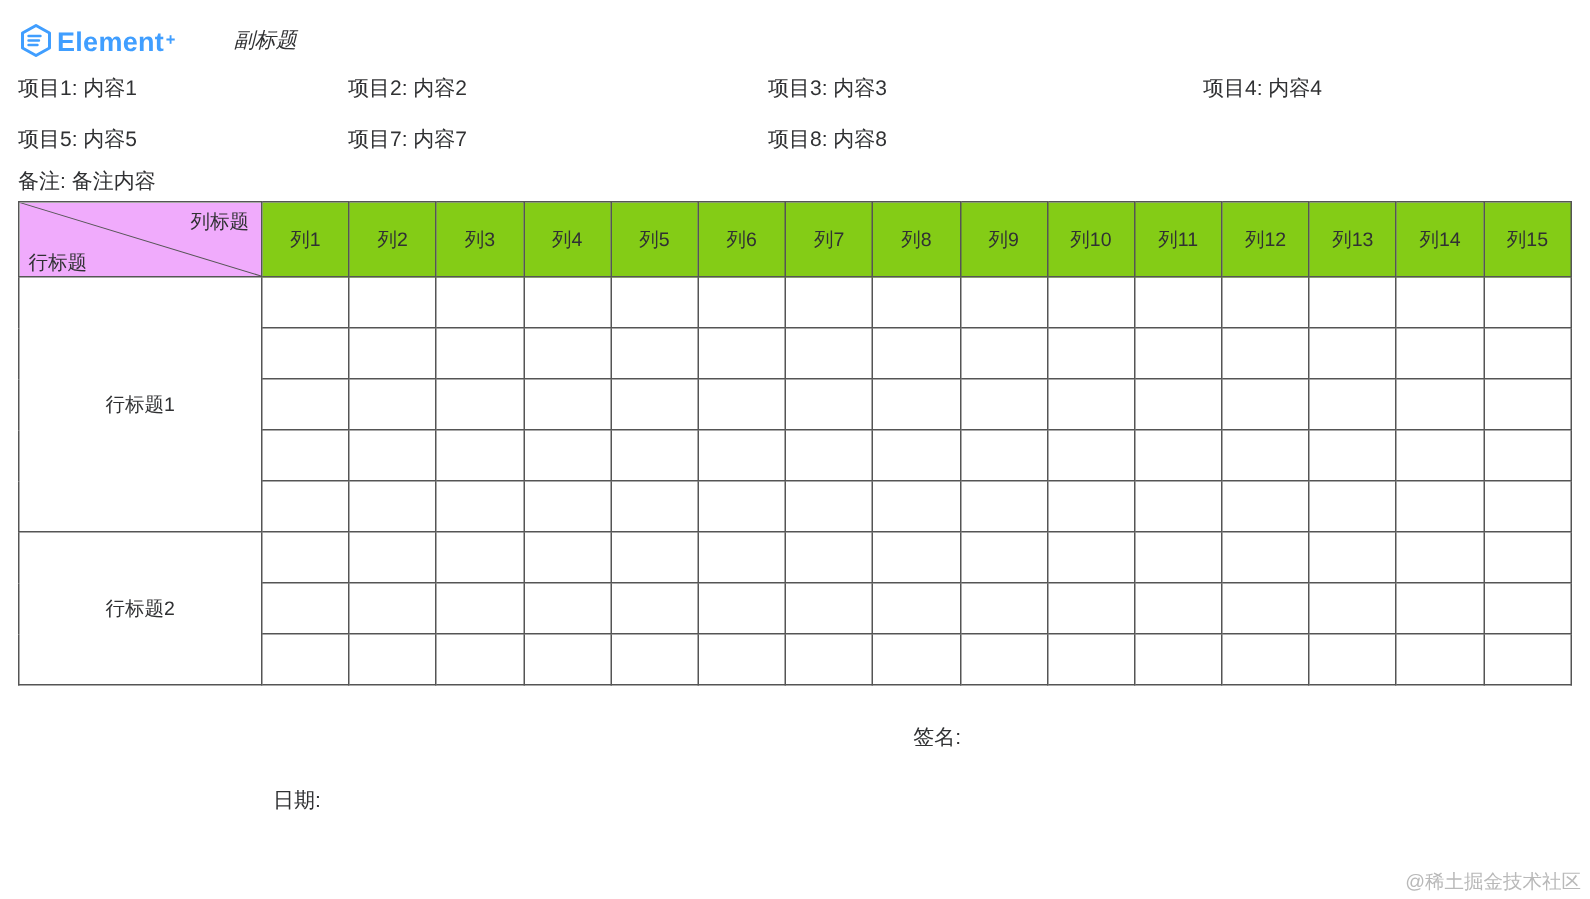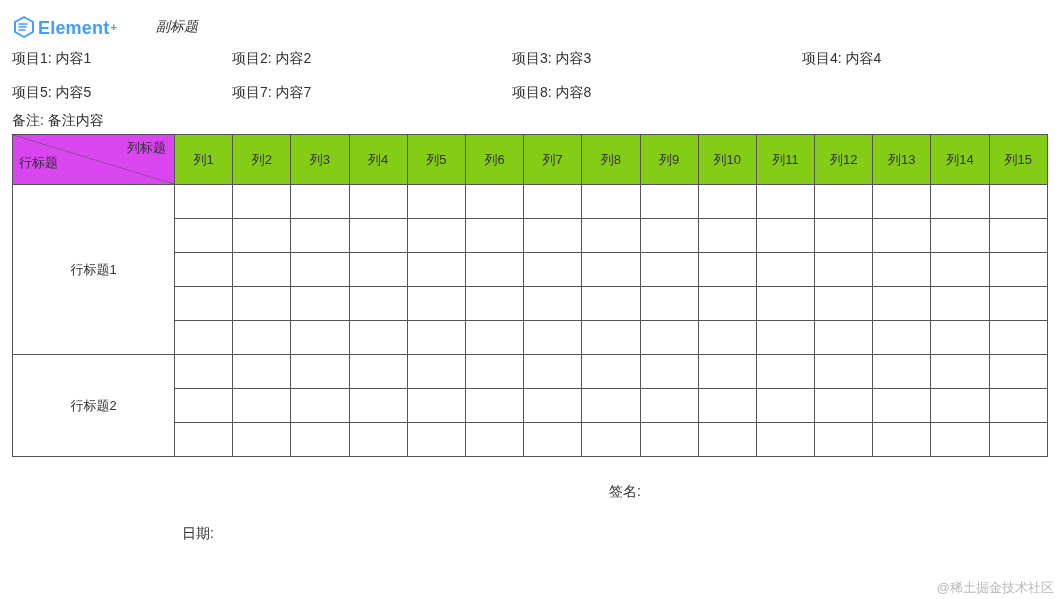--- a/index.html
+++ b/index.html
@@ -43,26 +43,26 @@
     height: 34px;
     text-align: center;
     font-size: 13px;
     font-weight: normal;
     padding: 0;
   }
   table th { background: #84cc16; }
   .diag-cell {
     position: relative;
     height: 50px;
-    background: #d946ef;
+    background: #f0abfc;
     overflow: hidden;
   }
   .diag-cell svg { position:absolute; top:0; left:0; width:100%; height:100%; }
   .diag-col { position:absolute; top:4px; right:8px; font-size:13px; }
-  .diag-row { position:absolute; bottom:12px; left:6px; font-size:13px;text-align:right; }
+  .diag-row { position:absolute; bottom:0; left:6px; font-size:13px;text-align:right; }
   .rowhdr { width: 162px; }
   .footer {
     display: flex;
     margin-top: 26px;
     font-size: 14px;
   }
   .footer .date-label { margin-left: 170px; margin-top: 42px; }
   .footer .sign-label { margin-left: 395px; }
   .watermark {
     position: absolute;

